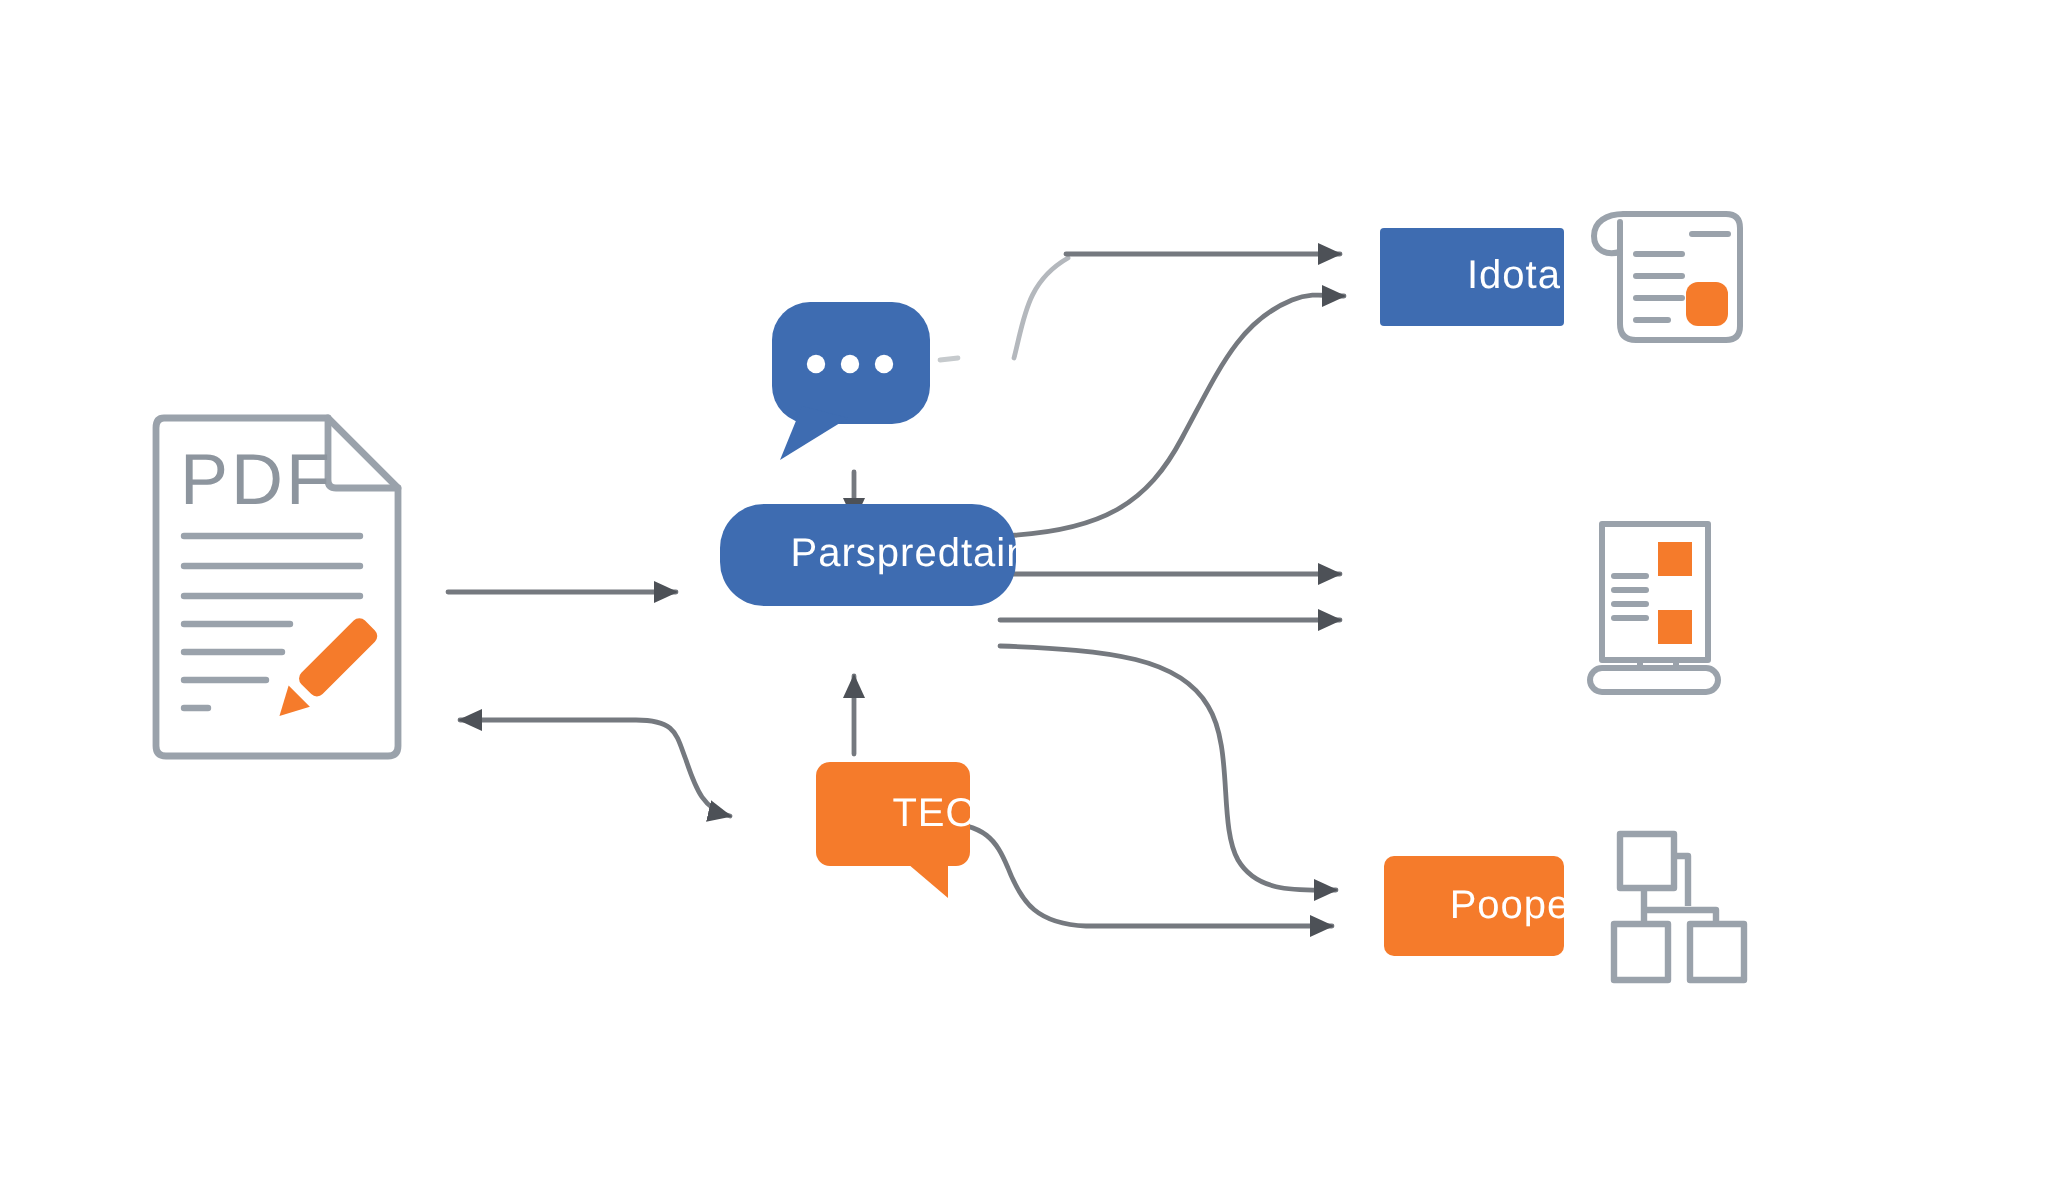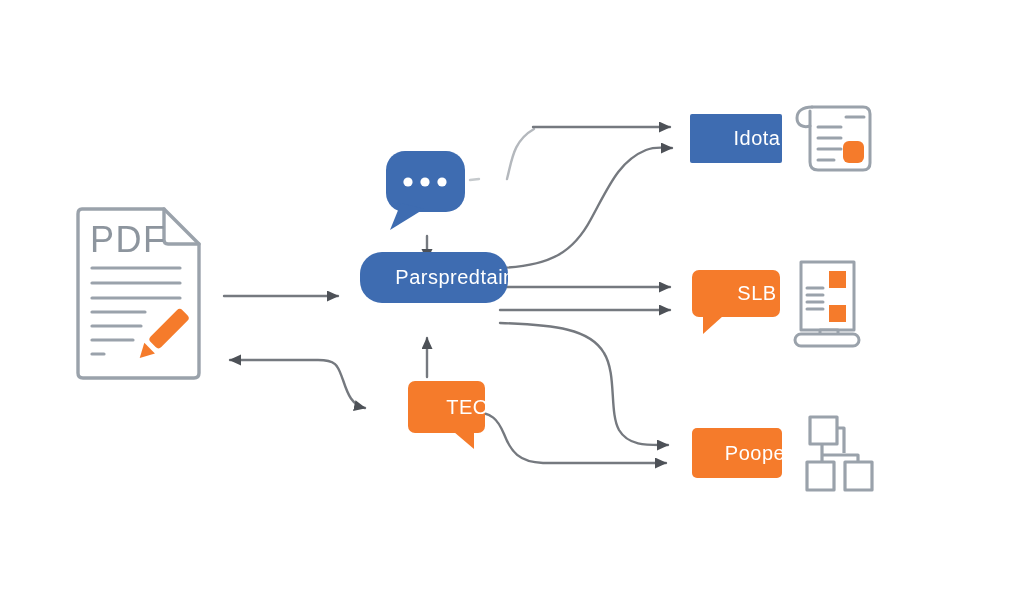--- a/index.html
+++ b/index.html
@@ -115,21 +115,18 @@
   </div>
 
   <div class="node orange bubble tail-br" style="left:390px;top:381px;width:77px;height:52px;margin-left:18px;">
     <span>TEO</span>
   </div>
 
   <div class="node blue rect" style="left:690px;top:114px;width:92px;height:49px;border-radius:2px;">
     <span>Idota</span>
   </div>
 
-  <div class="node orange bubble tail-bl" style="left:692px;top:270px;width:88px;height:47px;">
-    <span>SLB</span>
-  </div>
 
   <div class="node orange rect" style="left:692px;top:428px;width:90px;height:50px;align-items:center;">
     <span>Poopet</span>
   </div>
 
 </div>
 
 </body></html>

